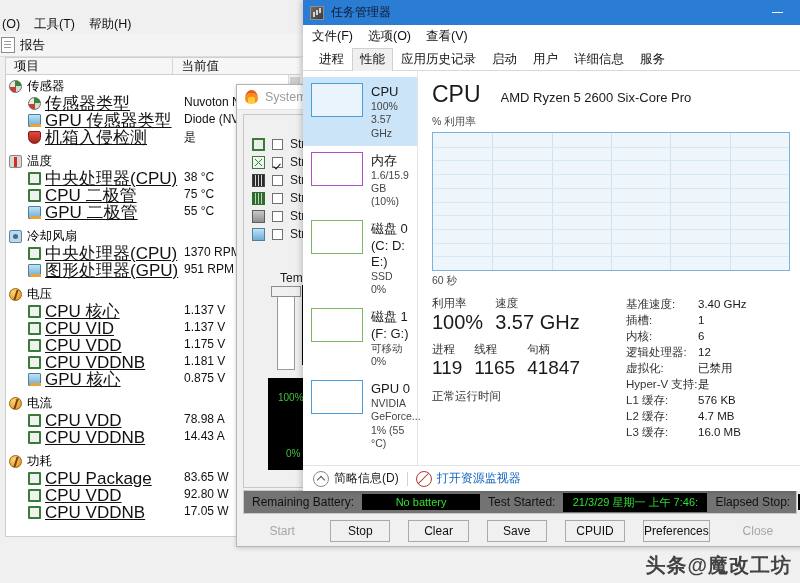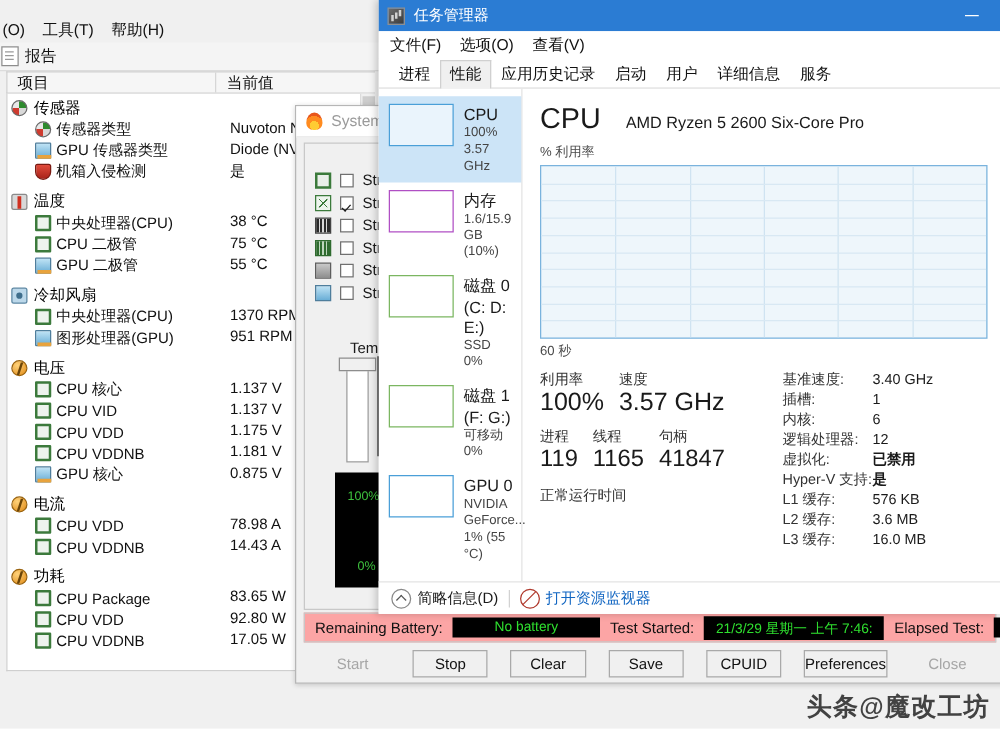--- a/index.html
+++ b/index.html
@@ -30,21 +30,21 @@
   #aida-listhead .col.c1{width:172px;}
   #aida-listhead .col.c2{width:130px;border-right:none;}
 
   #aida-listbody{position:absolute;left:5px;top:75px;width:295px;height:462px;background:#fff;
     border:1px solid #cfcfcf;border-top:none;border-right:none;box-sizing:border-box;overflow:hidden;}
   .grp{margin-top:7px;}
   .grp:first-child{margin-top:3px;}
   .grp-head{display:flex;align-items:center;height:17px;padding-left:3px;}
   .grp-head .gname{font-size:12.5px;color:#000;margin-left:5px;font-weight:400;}
   .row{display:flex;align-items:center;height:17px;padding-left:22px;}
-  .row .rname{font-size:12px;color:#111;margin-left:4px;white-space:nowrap;}
+  .row .rname{font-size:17px;color:#111;margin-left:4px;white-space:nowrap;text-decoration:underline;}
   .rowwrap{position:relative;height:17px;}
   .valcol{position:absolute;left:178px;top:0;font-size:12px;color:#111;white-space:nowrap;}
 
   
   .ic{width:13px;height:13px;flex:none;position:relative;display:inline-block;}
   .ic-sensor{border-radius:50%;background:
      conic-gradient(#2e8b2e 0deg 90deg,#d9d9d9 90deg 180deg,#cf3b2f 180deg 270deg,#e8e8e8 270deg 360deg);
      border:1px solid #6b6b6b;box-sizing:border-box;}
   .ic-gpu{background:linear-gradient(#bfe3f5,#6aaed6);border:1px solid #4f7e9c;box-sizing:border-box;border-radius:1px;}
   .ic-gpu:after{content:"";position:absolute;left:1px;bottom:-1px;width:11px;height:3px;background:#e8a33d;}
@@ -95,40 +95,40 @@
   .slider-v{position:absolute;left:33px;top:175px;width:16px;height:78px;border:1px solid #9a9a9a;background:#fff;}
   .slider-thumb{position:absolute;left:27px;top:171px;width:28px;height:9px;background:#f0f0f0;border:1px solid #8d8d8d;}
   .gbox1{position:absolute;left:58px;top:170px;width:250px;height:80px;background:#000;}
   .gbox2{position:absolute;left:24px;top:263px;width:284px;height:92px;background:#000;}
   .gtick{position:absolute;color:#d7d7d7;font-size:10px;}
   .gtick.g{color:#3ec23e;}
   .gaxis{position:absolute;background:#1f7a1f;}
 
   
   #sst-status{position:absolute;left:6px;bottom:34px;right:6px;height:24px;border:1px solid #c8c8c8;
-     box-sizing:border-box;display:flex;align-items:center;gap:8px;padding:0 8px;background:#fca5a5;}
+     box-sizing:border-box;display:flex;align-items:center;gap:8px;padding:0 8px;background:#737373;}
   .stat-lbl{font-size:12px;color:#111;white-space:nowrap;}
   .stat-box{background:#000;color:#2fe02f;font-size:11px;padding:2px 6px;text-align:center;white-space:nowrap;}
   .stat-box.wide{min-width:106px;}
   .stat-box.mid{min-width:132px;}
   .stat-box.sm{min-width:86px;}
   #sst-buttons{position:absolute;left:6px;bottom:4px;right:6px;height:26px;display:flex;align-items:center;}
   .sbtn{flex:1;margin:0 9px;height:22px;border:1px solid #a9a9a9;background:#f0f0f0;font-size:12px;
      display:flex;align-items:center;justify-content:center;color:#111;box-sizing:border-box;}
   .sbtn.dis{color:#a6a6a6;border-color:transparent;background:transparent;}
 
   
   #tm{position:absolute;left:303px;top:0;width:497px;height:491px;background:#fff;
      box-shadow:-2px 0 6px rgba(0,0,0,.20);}
   #tm-title{height:25px;background:#2b7cd3;display:flex;align-items:center;padding-left:7px;gap:7px;}
   #tm-title .ticon{width:14px;height:14px;background:linear-gradient(135deg,#6d6d6d,#3b3b3b);
      border:1px solid #8f8f8f;box-sizing:border-box;position:relative;flex:none;}
   #tm-title .ticon:after{content:"";position:absolute;left:2px;bottom:2px;width:2px;height:5px;background:#d2d2d2;
      box-shadow:3px -2px 0 #d2d2d2,6px -4px 0 #d2d2d2;}
-  #tm-title .ttext{color:#ffffff;font-size:12px;}
+  #tm-title .ttext{color:#0f172a;font-size:12px;}
   #tm-min{position:absolute;right:0;top:0;width:46px;height:25px;display:flex;align-items:center;justify-content:center;}
   #tm-min i{display:block;width:11px;height:1px;background:#fff;}
   #tm-menu{height:22px;display:flex;align-items:center;gap:15px;padding-left:9px;font-size:12.5px;color:#111;
      background:#fff;}
   #tm-tabs{height:23px;display:flex;align-items:flex-end;padding-left:8px;gap:0;background:#fff;
      border-bottom:1px solid #d9d9d9;}
   .tm-tab{font-size:12.5px;color:#111;padding:2px 7px 3px 7px;border:1px solid transparent;
      border-bottom:none;box-sizing:border-box;position:relative;top:1px;}
   .tm-tab.active{background:#f0f0f0;border-color:#d0d0d0;}
   #tm-content{position:relative;height:420px;background:#fff;display:flex;}
@@ -153,21 +153,21 @@
   .stats-left{width:190px;}
   .sgrp{display:flex;}
   .sgrp .cell{margin-right:12px;}
   .cell .cl{font-size:11.5px;color:#333;}
   .cell .cv{font-size:20px;color:#1a1a1a;line-height:1.15;}
   .cell .cv.sm{font-size:19px;}
   .stats-right{flex:1;padding-left:4px;}
   .kv{display:flex;font-size:11.5px;line-height:16px;color:#333;}
   .kv .k{width:72px;color:#333;}
   .kv .v{color:#1a1a1a;}
-  .kv .v.b{font-weight:700;}
+  .kv .v.b{font-weight:400;}
   #tm-footer{position:absolute;left:0;bottom:0;width:497px;height:26px;background:#fff;
      border-top:1px solid #e4e4e4;display:flex;align-items:center;gap:8px;padding-left:10px;box-sizing:border-box;}
   .foot-chip{display:flex;align-items:flex-end;gap:5px;}
   .circ{width:14px;height:14px;border-radius:50%;border:1px solid #8a8a8a;position:relative;flex:none;}
   .circ.up:after{content:"";position:absolute;left:3.5px;top:5px;width:5px;height:5px;
      border-left:1.4px solid #555;border-top:1.4px solid #555;transform:rotate(45deg);}
   .circ.no{border-color:#b03a2e;}
   .circ.no:after{content:"";position:absolute;left:-1px;top:5.5px;width:15px;height:1.4px;background:#b03a2e;
      transform:rotate(-45deg);}
   .foot-chip .fl{font-size:12px;color:#1a1a1a;}
@@ -428,21 +428,21 @@
         <div class="gaxis" style="left:52px;top:20px;width:1px;height:58px;"></div>
         <div class="gaxis" style="left:46px;top:20px;width:13px;height:58px;background:repeating-linear-gradient(180deg,#1f7a1f 0 1px,transparent 1px 7px);"></div>
       </div>
     </div>
 
     <div id="sst-status">
       <span class="stat-lbl">Remaining Battery:</span>
       <span class="stat-box wide">No battery</span>
       <span class="stat-lbl">Test Started:</span>
       <span class="stat-box mid">21/3/29 星期一 上午 7:46:</span>
-      <span class="stat-lbl">Elapsed Test:</span>
+      <span class="stat-lbl">Elapsed Stop:</span>
       <span class="stat-box sm">00:24:38</span>
     </div>
 
     <div id="sst-buttons">
         <div class="sbtn dis">Start</div>
         <div class="sbtn">Stop</div>
         <div class="sbtn">Clear</div>
         <div class="sbtn">Save</div>
         <div class="sbtn">CPUID</div>
         <div class="sbtn">Preferences</div>
@@ -598,21 +598,21 @@
             <div class="kv">
               <span class="k">Hyper-V 支持:</span>
               <span class="v b">是</span>
             </div>
             <div class="kv">
               <span class="k">L1 缓存:</span>
               <span class="v">576 KB</span>
             </div>
             <div class="kv">
               <span class="k">L2 缓存:</span>
-              <span class="v">3.6 MB</span>
+              <span class="v">4.7 MB</span>
             </div>
             <div class="kv">
               <span class="k">L3 缓存:</span>
               <span class="v">16.0 MB</span>
             </div>
           </div>
       </div>
     </div>
   </div>
 

